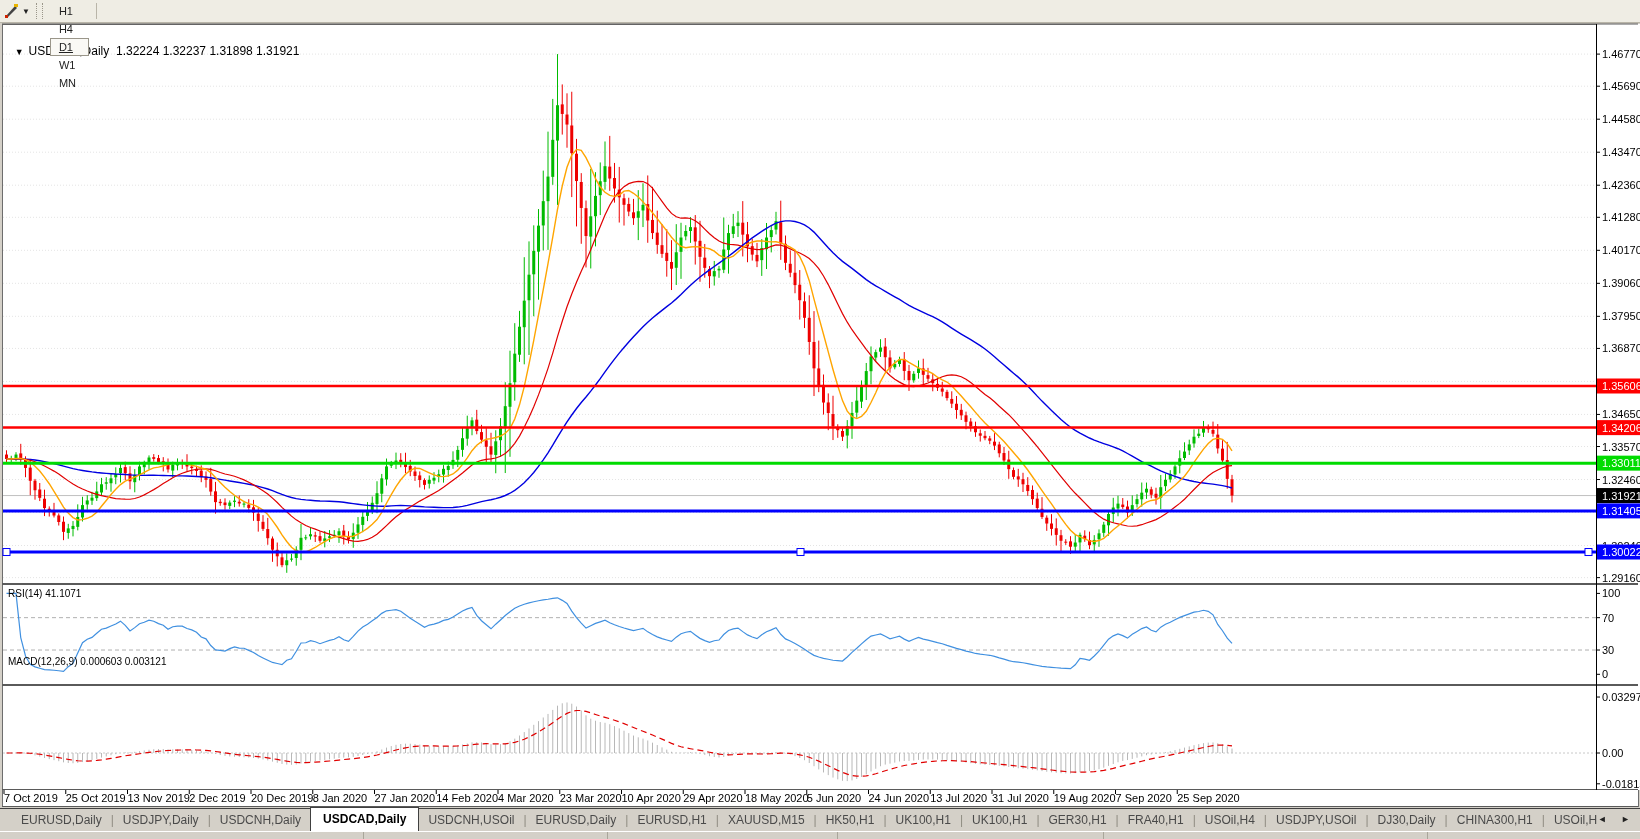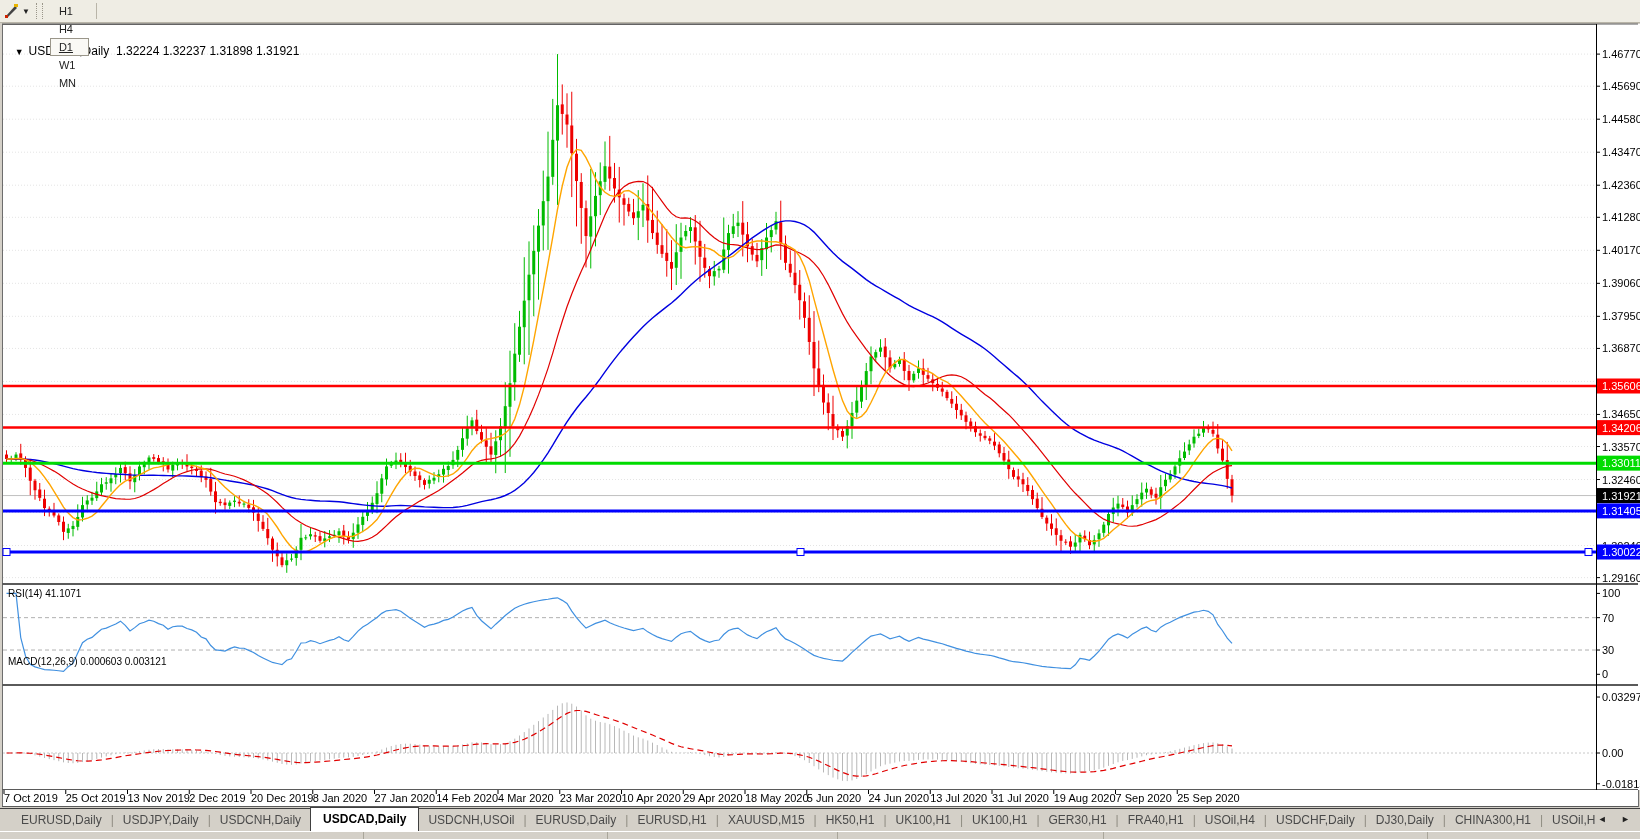--- a/index.html
+++ b/index.html
@@ -1020,21 +1020,21 @@
       <span class="tab">UK100,H1</span>
       <span class="tab-sep">|</span>
       <span class="tab">UK100,H1</span>
       <span class="tab-sep">|</span>
       <span class="tab">GER30,H1</span>
       <span class="tab-sep">|</span>
       <span class="tab">FRA40,H1</span>
       <span class="tab-sep">|</span>
       <span class="tab">USOil,H4</span>
       <span class="tab-sep">|</span>
-      <span class="tab">USDCHF,Daily</span>
+      <span class="tab">USDJPY,USOil</span>
       <span class="tab-sep">|</span>
       <span class="tab">DJ30,Daily</span>
       <span class="tab-sep">|</span>
       <span class="tab">CHINA300,H1</span>
       <span class="tab-sep">|</span>
       <span class="tab">USOil,H</span>
     </span>
   <span class="tab-scroll">◄ ►</span>
 </div>
 <div class="statusbar">

